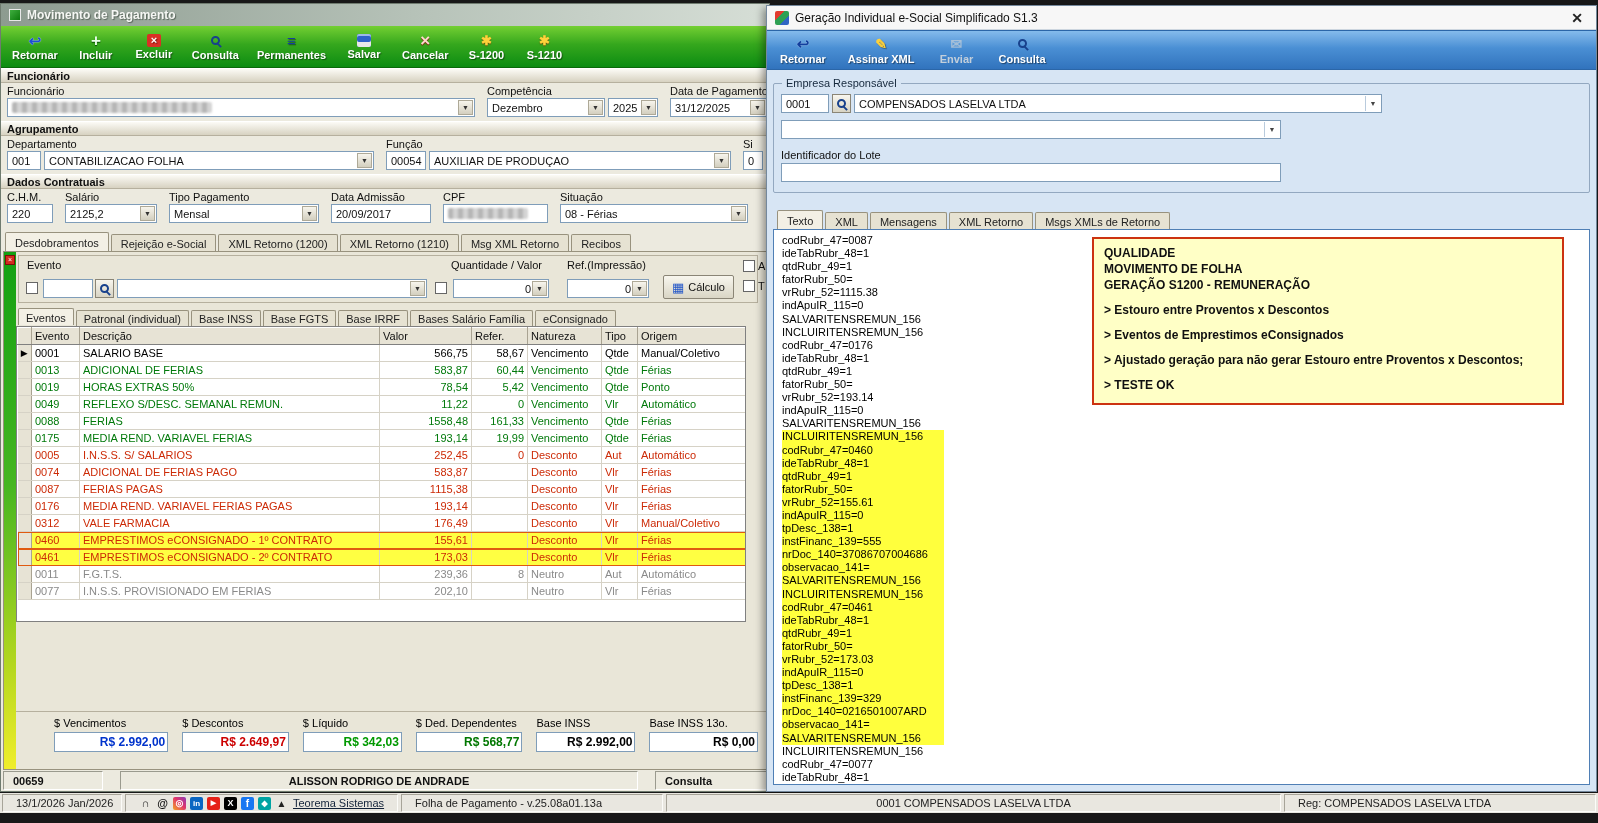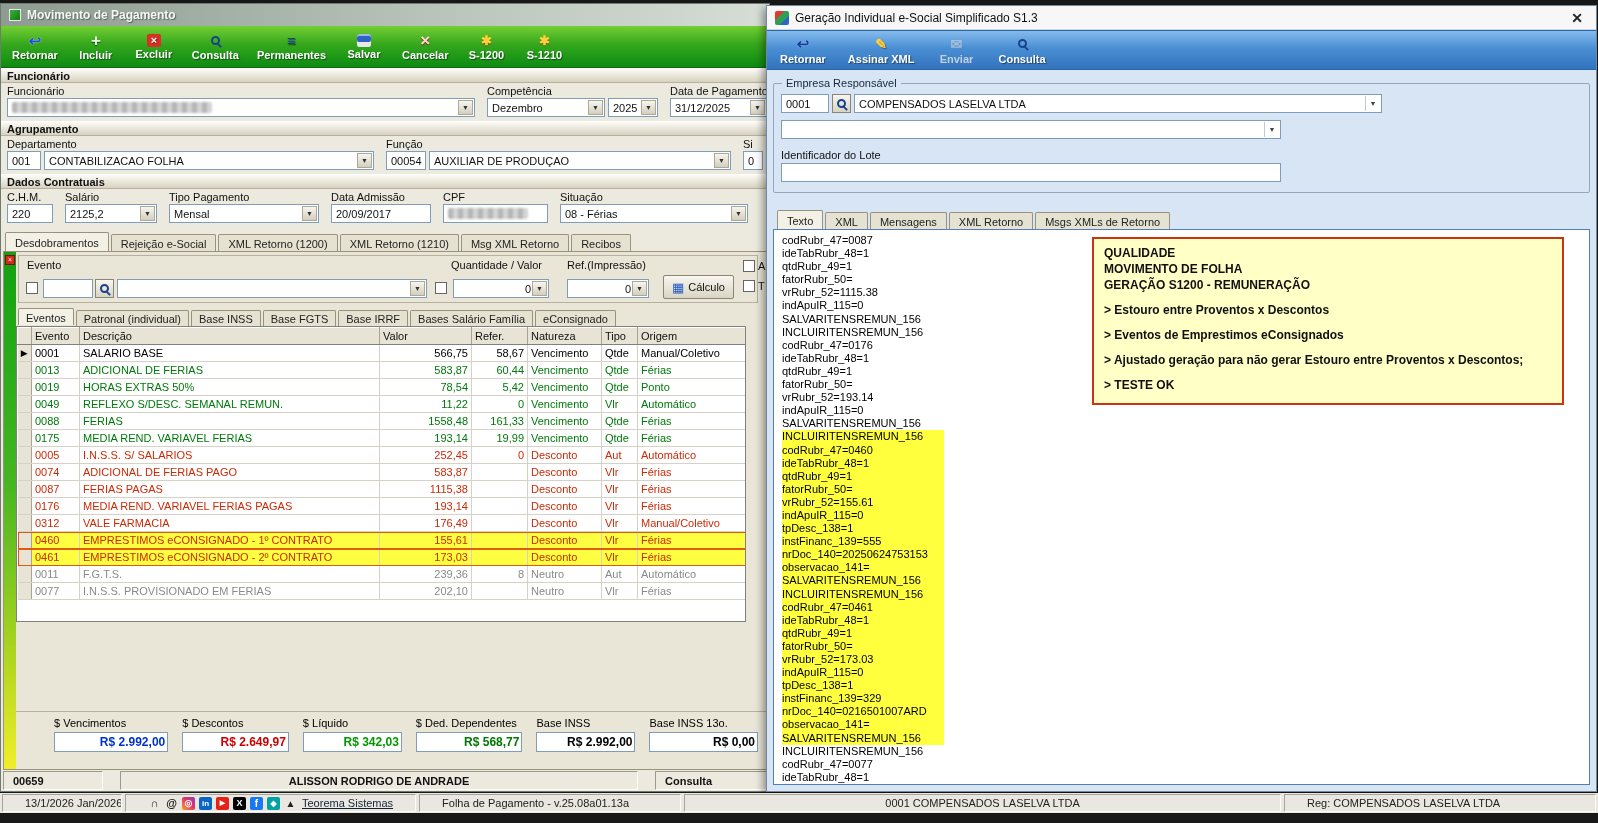--- a/index.html
+++ b/index.html
@@ -148,21 +148,21 @@
   .rline.hl { background:#ffff3d; width:162px; }
   .notebox { position:absolute; left:318px; top:7px; width:472px; border:2px solid #cc3310; background:#ffffc6;
     padding:6px 10px 10px; font-size:12px; font-weight:bold; color:#101010; }
   .nline { line-height:16px; }
   .nline:empty { height:9px; }
 
   
   .statusbar { position:absolute; left:0; top:793px; width:1598px; height:20px; background:#e9e7e0;
     display:flex; align-items:stretch; padding:1px 2px; gap:3px; font-size:11px; }
   .sseg { border:1px solid; border-color:#a7a499 #fcfcf9 #fcfcf9 #a7a499; display:flex; align-items:center;
-    padding:0 22px; gap:5px; color:#222; white-space:nowrap; overflow:hidden; }
+    padding:0 13px; gap:5px; color:#222; white-space:nowrap; overflow:hidden; }
   .sseg.company { flex:1; justify-content:center; }
   .sic { width:13px; height:13px; border-radius:2px; display:flex; align-items:center; justify-content:center;
     font-size:8px; font-weight:bold; color:#fff; flex:0 0 13px; cursor:pointer; }
   .brand-link { text-decoration:underline; color:#13233a; cursor:pointer; }
 </style>
 </head>
 <body>
 
 <div class="win-left">
   <div class="lw-titlebar">
@@ -680,21 +680,21 @@
           <div class="rline">SALVARITENSREMUN_156</div>
           <div class="rline hl">INCLUIRITENSREMUN_156</div>
           <div class="rline hl">codRubr_47=0460</div>
           <div class="rline hl">ideTabRubr_48=1</div>
           <div class="rline hl">qtdRubr_49=1</div>
           <div class="rline hl">fatorRubr_50=</div>
           <div class="rline hl">vrRubr_52=155.61</div>
           <div class="rline hl">indApuIR_115=0</div>
           <div class="rline hl">tpDesc_138=1</div>
           <div class="rline hl">instFinanc_139=555</div>
-          <div class="rline hl">nrDoc_140=20250624753153</div>
+          <div class="rline hl">nrDoc_140=37086707004686</div>
           <div class="rline hl">observacao_141=</div>
           <div class="rline hl">SALVARITENSREMUN_156</div>
           <div class="rline hl">INCLUIRITENSREMUN_156</div>
           <div class="rline hl">codRubr_47=0461</div>
           <div class="rline hl">ideTabRubr_48=1</div>
           <div class="rline hl">qtdRubr_49=1</div>
           <div class="rline hl">fatorRubr_50=</div>
           <div class="rline hl">vrRubr_52=173.03</div>
           <div class="rline hl">indApuIR_115=0</div>
           <div class="rline hl">tpDesc_138=1</div>

